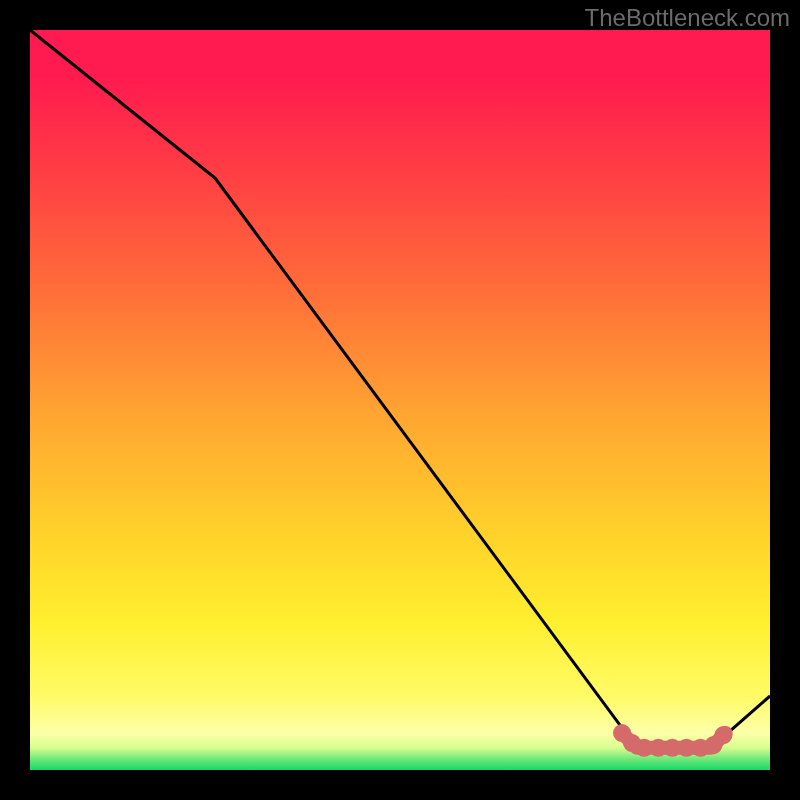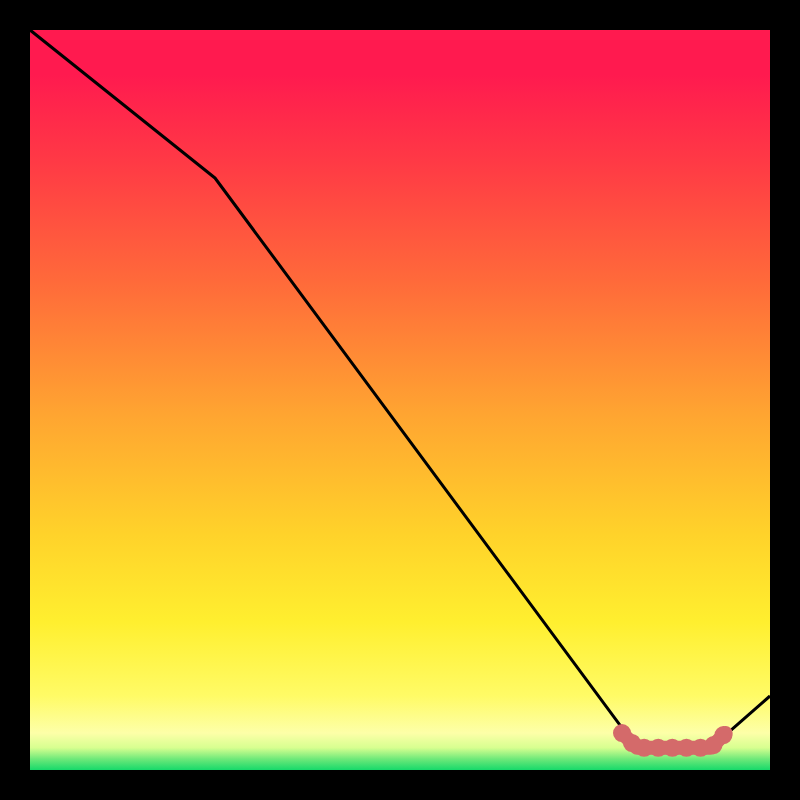--- a/index.html
+++ b/index.html
@@ -57,20 +57,21 @@
   svg.lines {
     position: absolute;
     inset: 0;
     overflow: visible;
   }
 </style>
 </head>
 <body>
 
 <div class="stage">
+  <div class="attribution">TheBottleneck.com</div>
 
   <div class="plot">
     <div class="gradient"></div>
     <svg class="lines" viewBox="0 0 740 740" preserveAspectRatio="none">
       <g>
           <polyline points="0,0 185,148 606.8,717.8 680.8000000000001,717.8 740,666" fill="none" stroke="#000000" stroke-width="3" stroke-linejoin="round"></polyline>
           <polyline points="592,703 606.8,717.8 680.8000000000001,717.8 695.5999999999999,703" fill="none" stroke="#d46a6a" stroke-width="14" stroke-linecap="round" stroke-linejoin="round"></polyline>
           <polyline points="592,703 606.8,717.8 680.8000000000001,717.8 695.5999999999999,703" fill="none" stroke="#d46a6a" stroke-width="18" stroke-linecap="round" stroke-dasharray="0.1 14"></polyline>
         </g>
     </svg>

